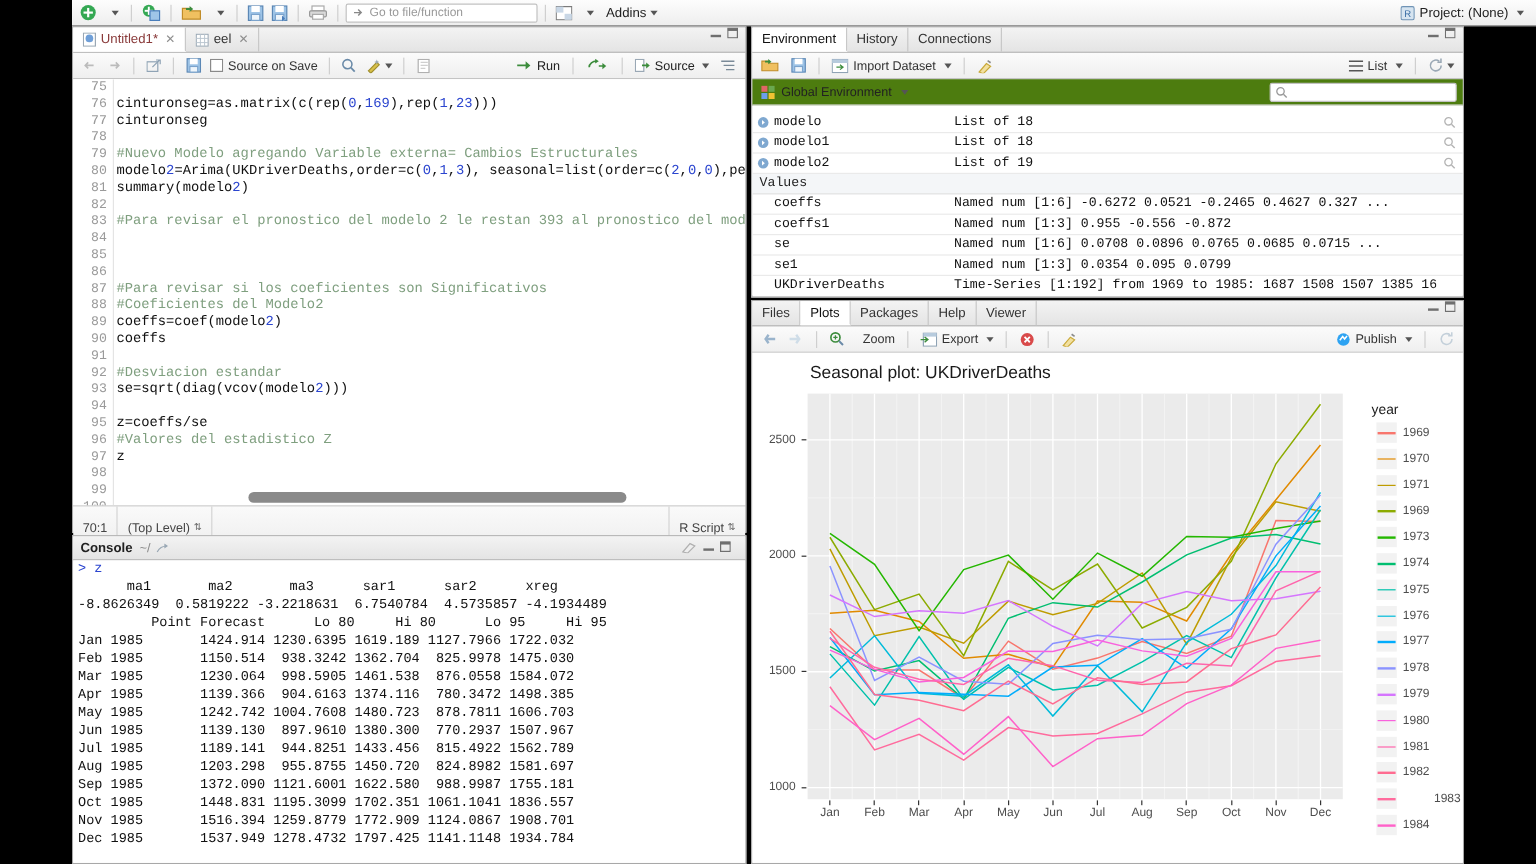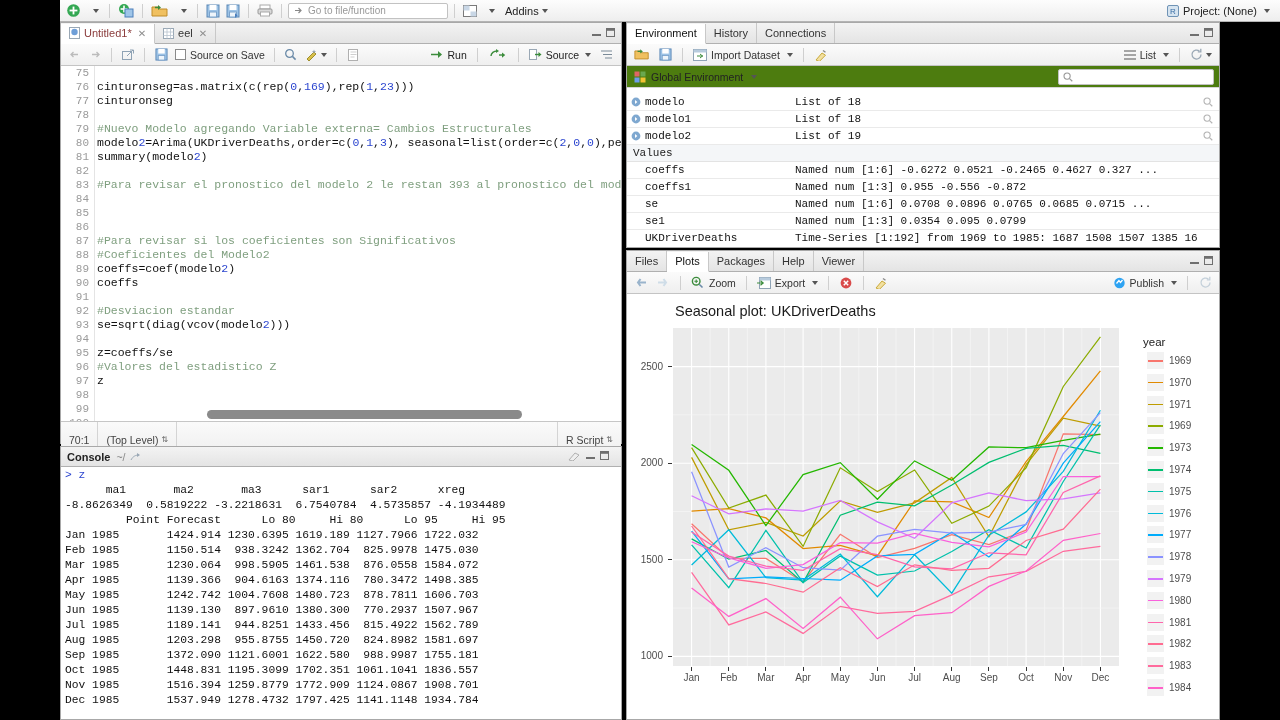--- a/index.html
+++ b/index.html
@@ -25,21 +25,21 @@
   .goto-box .ph { color: #999; font-size: 10px; }
   .addins-lbl { font-size: 11px; color: #222; margin-left: 2px; }
   .proj-area { margin-left: auto; display: flex; align-items: center; gap: 4px; padding-right: 6px; }
 
   
   svg { display: block; }
 
   
   .pane { position: absolute; background: #fff; border: 1px solid #a8a8a8; }
 
-  .pane-tabs { display: flex; align-items: center; height: 21px;
+  .pane-tabs { display: flex; align-items: flex-start; height: 21px;
                background: linear-gradient(#f3f3f3,#e4e4e4); border-bottom: 1px solid #b0b0b0;
                position: relative; }
   .ptab { display: flex; align-items: center; gap: 4px; height: 20px; padding: 0 8px;
           font-size: 11px; color: #333; border-right: 1px solid #c8c8c8; cursor: default; }
   .ptab.active { background: #fff; color: #111; border-bottom: 1px solid #fff; margin-bottom: -1px; }
   .ptab .x { color: #8d8d8d; font-size: 10px; margin-left: 2px; }
   .win-ctrls { margin-left: auto; display: flex; gap: 5px; align-items: center; padding: 0 6px 2px 0; }
   .wc { width: 9px; height: 9px; }
 
   .pane-toolbar { display: flex; align-items: center; height: 22px; gap: 3px; padding: 0 4px;
@@ -661,21 +661,21 @@
         <svg width="14" height="11" viewBox="0 0 14 11">
             <path d="M12 5.5H4M6.5 2L4 5.5 6.5 9" stroke="#9ab4cc" fill="none" stroke-width="2"></path>
           </svg>
       </div>
       <div class="tb-btn">
         <svg width="14" height="11" viewBox="0 0 14 11">
             <path d="M2 5.5h8M7.5 2L10 5.5 7.5 9" stroke="#cfdde8" fill="none" stroke-width="2"></path>
           </svg>
       </div>
       <div class="tb-sep"></div>
-      <div class="tb-btn" style="gap:5px;">
+      <div class="tb-btn" style="gap:15px;">
         <svg width="13" height="13" viewBox="0 0 13 13">
             <circle cx="5.2" cy="5.2" r="3.8" fill="none" stroke="#3c8c3c" stroke-width="1.4"></circle>
             <path d="M3.4 5.2h3.6M5.2 3.4v3.6" stroke="#3c8c3c" stroke-width="1.1"></path>
             <path d="M8.2 8.2l3.3 3.3" stroke="#6a8aa8" stroke-width="1.6"></path>
           </svg>
         <span class="ptb-lbl">Zoom</span>
       </div>
       <div class="tb-sep"></div>
       <div class="tb-btn" style="gap:4px;">
         <svg width="14" height="12" viewBox="0 0 14 12">
@@ -884,21 +884,21 @@
               <i style="background: rgb(255, 101, 172);"></i>
             </span>
             <span class="gg-legend-lbl">1981</span>
           </div>
           <div class="gg-legend-item" style="left: 520px; top: 341.4px;">
             <span class="gg-legend-key">
               <i style="background: rgb(255, 108, 145);"></i>
             </span>
             <span class="gg-legend-lbl">1982</span>
           </div>
-          <div class="gg-legend-item" style="left: 520px; top: 363.2px;">
+          <div class="gg-legend-item" style="left: 520px; top: 363.2px; gap: 26px;">
             <span class="gg-legend-key">
               <i style="background: rgb(255, 107, 157);"></i>
             </span>
             <span class="gg-legend-lbl">1983</span>
           </div>
           <div class="gg-legend-item" style="left: 520px; top: 385px;">
             <span class="gg-legend-key">
               <i style="background: rgb(255, 97, 201);"></i>
             </span>
             <span class="gg-legend-lbl">1984</span>

